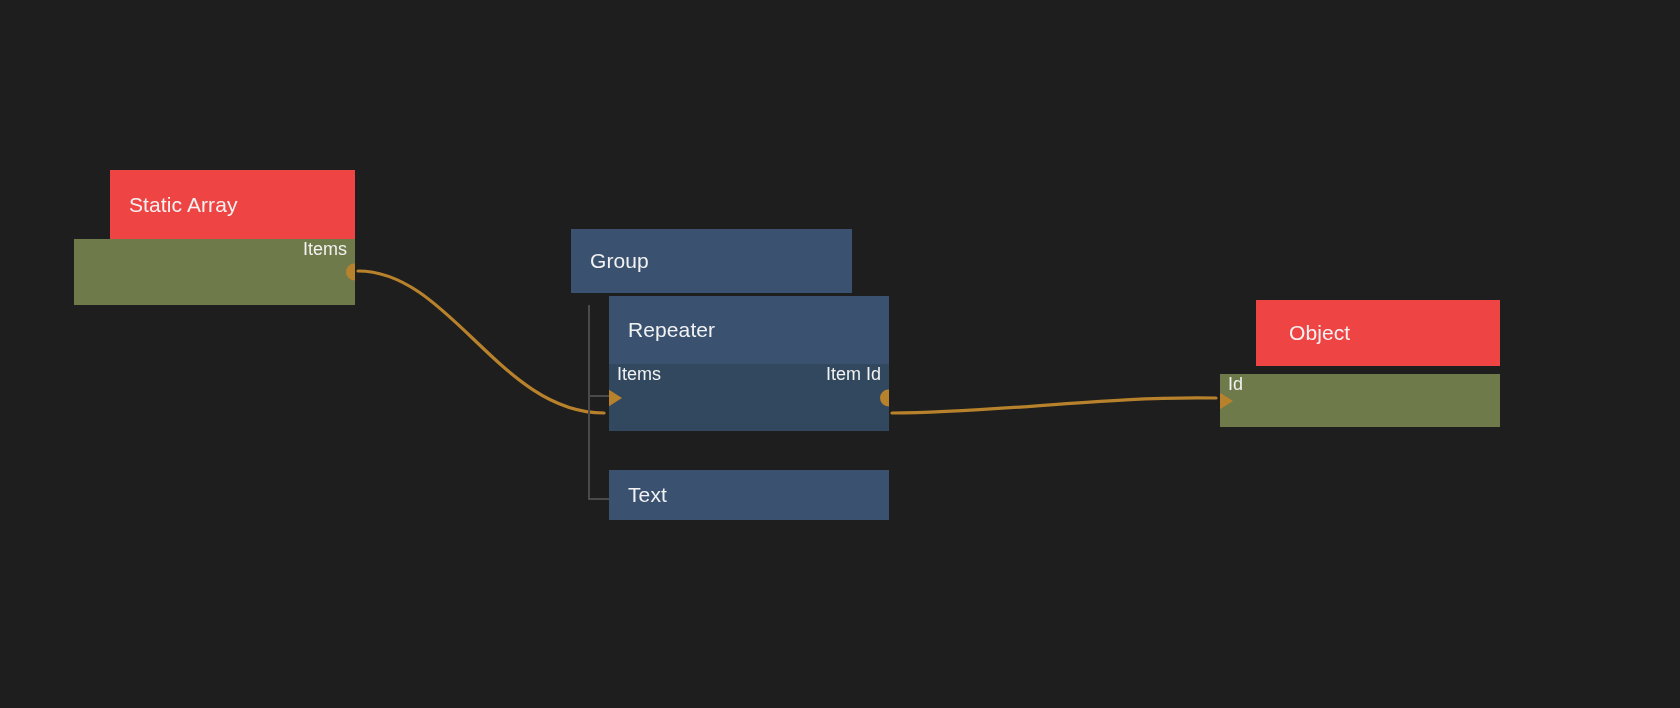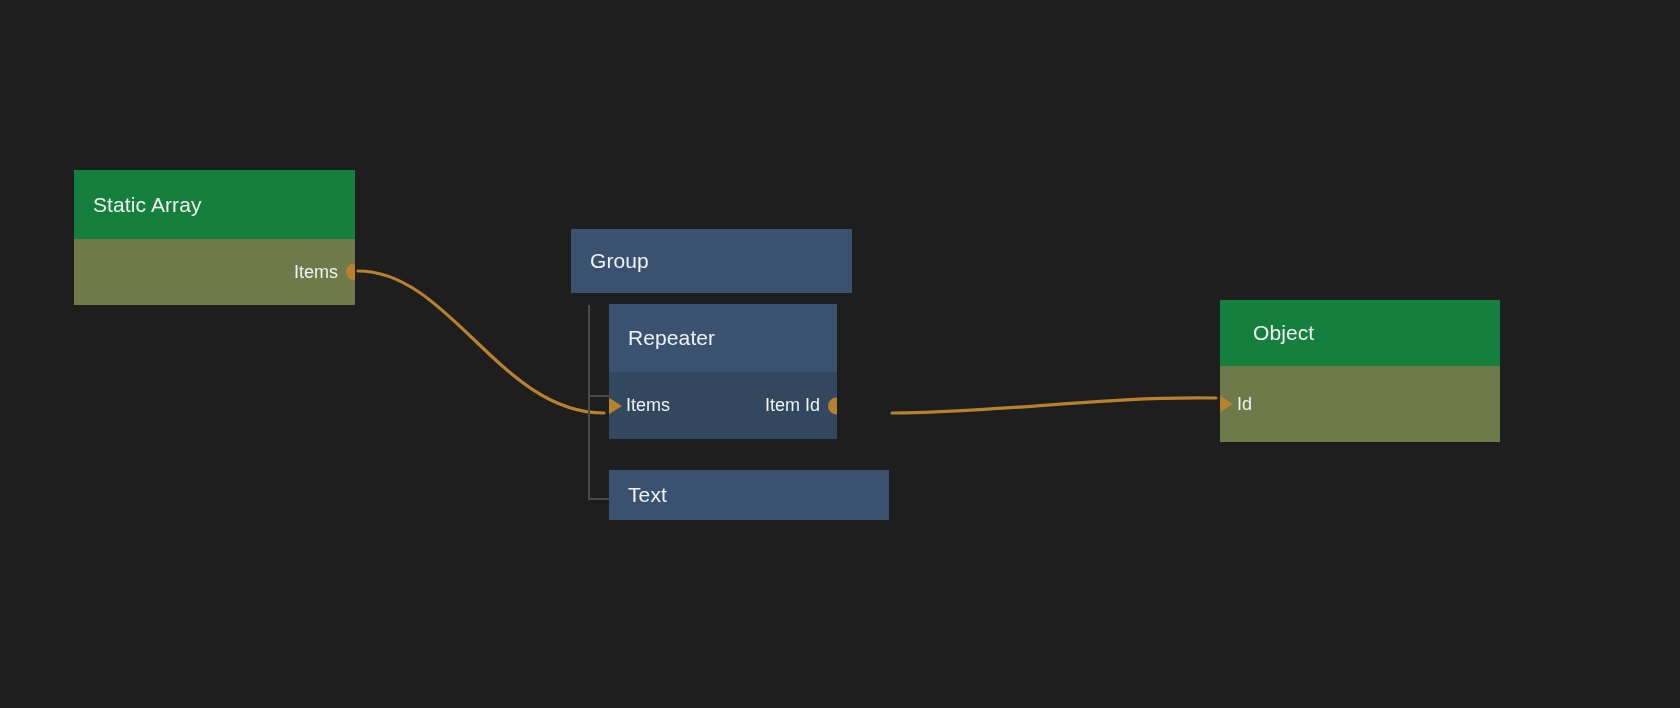--- a/index.html
+++ b/index.html
@@ -69,34 +69,33 @@
     white-space: nowrap;
   }
 
   .node-body {
     position: relative;
   }
 
   .port-row {
     position: relative;
     display: flex;
-    align-items: center;
     height: 100%;
-    padding: 0 17px;
+    padding: 0 8px;
     color: #f2f2f2;
     font-size: 18px;
     white-space: nowrap;
   }
 
   .port-label-in  { flex: 0 0 auto; }
   .port-spacer    { flex: 1 1 auto; }
   .port-label-out { flex: 0 0 auto; }
 
   
-  .node-green .node-header { background: #15803d; }
+  .node-green .node-header { background: #ef4444; margin-left: 36px; }
   .node-green .node-body   { background: #6f7a4a; }
 
   
   .node-blue .node-header  { background: #3a5270; }
   .node-blue .node-body    { background: #32485f; }
   .node-blue.node-flat .node-header { background: #3a5270; }
 
   
   .port-dot {
     position: absolute;
@@ -153,21 +152,21 @@
       </div>
     </div>
   </div>
 
   <div class="node node-blue node-flat" id="node-group" style="left: 571px; top: 229px; width: 281px;">
     <div class="node-header" style="height: 64px;">
       <span>Group</span>
     </div>
   </div>
 
-  <div class="node node-blue" id="node-repeater" style="left: 609px; top: 304px; width: 228px;">
+  <div class="node node-blue" id="node-repeater" style="left: 609px; top: 296px; width: 280px;">
     <div class="node-header" style="height: 68px;">
       <span>Repeater</span>
     </div>
     <div class="node-body" id="body-repeater" style="height: 67px;">
       <div class="port-row">
         <span class="port-arrow"></span>
         <span class="port-label-in">Items</span>
         <span class="port-spacer"></span>
         <span class="port-label-out">Item Id</span>
         <span class="port-dot port-out-right"></span>
@@ -178,21 +177,21 @@
   <div class="node node-blue node-flat" id="node-text" style="left: 609px; top: 470px; width: 280px;">
     <div class="node-header" style="height: 50px;">
       <span>Text</span>
     </div>
   </div>
 
   <div class="node node-green" id="node-object" style="left: 1220px; top: 300px; width: 280px;">
     <div class="node-header" style="height: 66px; padding-left: 33px;">
       <span>Object</span>
     </div>
-    <div class="node-body" id="body-object" style="height: 76px;">
+    <div class="node-body" id="body-object" style="height: 53px; margin-top: 8px;">
       <div class="port-row">
         <span class="port-arrow"></span>
         <span class="port-label-in">Id</span>
         <span class="port-spacer"></span>
       </div>
     </div>
   </div>
 
 </div>
 

